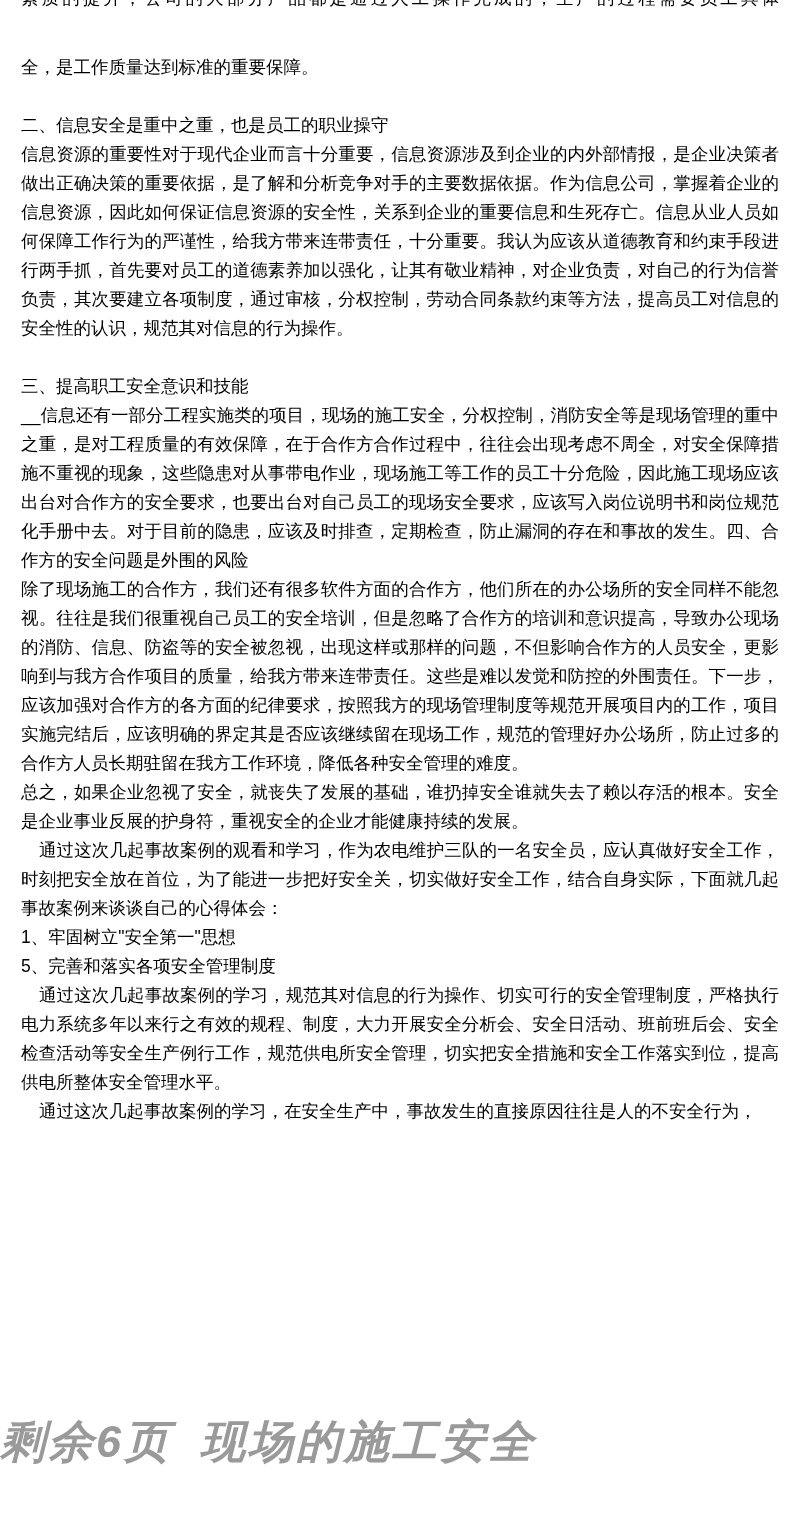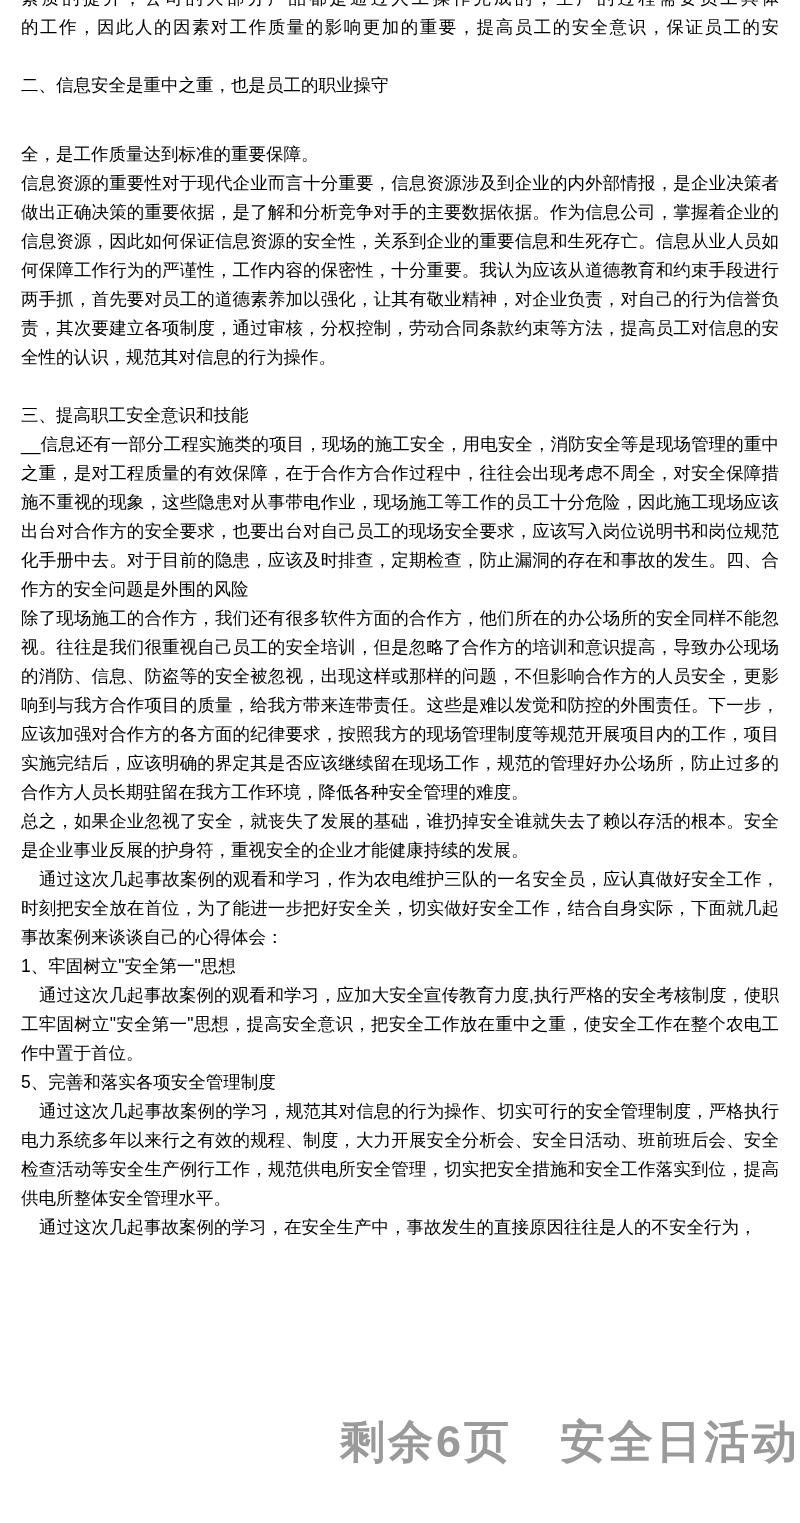--- a/index.html
+++ b/index.html
@@ -28,47 +28,46 @@
   .fill { text-align-last: justify; }
   .gap1 { margin-top: 29px; }
   .gap2 { margin-top: 40px; }
   .indent { text-indent: 18px; }
   #footer {
     position: absolute;
     left: 0;
     right: 0;
     top: 1412px;
     display: flex;
-    justify-content: flex-end;
+    justify-content: flex-start;
     align-items: baseline;
-    gap: 48px;
+    gap: 28px;
     font-weight: 700;
     font-size: 45px;
     color: #9a9a9a;
     letter-spacing: 3px;
     white-space: nowrap;
+    font-style: italic;
   }
 </style>
 </head>
 <body>
 
 <div id="doc">
     <div class="p fill">素质的提升，公司的大部分产品都是通过人工操作完成的，生产的过程需要员工具体</div>
-    <div class="p fill">的工作，因此人的因素对工作质量的影响更加的重要，提高员工的安全意识，保证员工的安</div>
+    <div class="p gap2">全，是工作质量达到标准的重要保障。</div>
     <div class="p gap1">二、信息安全是重中之重，也是员工的职业操守</div>
-    <div class="p gap2">全，是工作质量达到标准的重要保障。</div>
-    <div class="p">信息资源的重要性对于现代企业而言十分重要，信息资源涉及到企业的内外部情报，是企业决策者做出正确决策的重要依据，是了解和分析竞争对手的主要数据依据。作为信息公司，掌握着企业的信息资源，因此如何保证信息资源的安全性，关系到企业的重要信息和生死存亡。信息从业人员如何保障工作行为的严谨性，工作内容的保密性，十分重要。我认为应该从道德教育和约束手段进行两手抓，首先要对员工的道德素养加以强化，让其有敬业精神，对企业负责，对自己的行为信誉负责，其次要建立各项制度，通过审核，分权控制，劳动合同条款约束等方法，提高员工对信息的安全性的认识，规范其对信息的行为操作。</div>
+    <div class="p">信息资源的重要性对于现代企业而言十分重要，信息资源涉及到企业的内外部情报，是企业决策者做出正确决策的重要依据，是了解和分析竞争对手的主要数据依据。作为信息公司，掌握着企业的信息资源，因此如何保证信息资源的安全性，关系到企业的重要信息和生死存亡。信息从业人员如何保障工作行为的严谨性，给我方带来连带责任，十分重要。我认为应该从道德教育和约束手段进行两手抓，首先要对员工的道德素养加以强化，让其有敬业精神，对企业负责，对自己的行为信誉负责，其次要建立各项制度，通过审核，分权控制，劳动合同条款约束等方法，提高员工对信息的安全性的认识，规范其对信息的行为操作。</div>
     <div class="p gap1">三、提高职工安全意识和技能</div>
-    <div class="p">__信息还有一部分工程实施类的项目，现场的施工安全，用电安全，消防安全等是现场管理的重中之重，是对工程质量的有效保障，在于合作方合作过程中，往往会出现考虑不周全，对安全保障措施不重视的现象，这些隐患对从事带电作业，现场施工等工作的员工十分危险，因此施工现场应该出台对合作方的安全要求，也要出台对自己员工的现场安全要求，应该写入岗位说明书和岗位规范化手册中去。对于目前的隐患，应该及时排查，定期检查，防止漏洞的存在和事故的发生。四、合作方的安全问题是外围的风险</div>
+    <div class="p">__信息还有一部分工程实施类的项目，现场的施工安全，分权控制，消防安全等是现场管理的重中之重，是对工程质量的有效保障，在于合作方合作过程中，往往会出现考虑不周全，对安全保障措施不重视的现象，这些隐患对从事带电作业，现场施工等工作的员工十分危险，因此施工现场应该出台对合作方的安全要求，也要出台对自己员工的现场安全要求，应该写入岗位说明书和岗位规范化手册中去。对于目前的隐患，应该及时排查，定期检查，防止漏洞的存在和事故的发生。四、合作方的安全问题是外围的风险</div>
     <div class="p">除了现场施工的合作方，我们还有很多软件方面的合作方，他们所在的办公场所的安全同样不能忽视。往往是我们很重视自己员工的安全培训，但是忽略了合作方的培训和意识提高，导致办公现场的消防、信息、防盗等的安全被忽视，出现这样或那样的问题，不但影响合作方的人员安全，更影响到与我方合作项目的质量，给我方带来连带责任。这些是难以发觉和防控的外围责任。下一步，应该加强对合作方的各方面的纪律要求，按照我方的现场管理制度等规范开展项目内的工作，项目实施完结后，应该明确的界定其是否应该继续留在现场工作，规范的管理好办公场所，防止过多的合作方人员长期驻留在我方工作环境，降低各种安全管理的难度。</div>
     <div class="p">总之，如果企业忽视了安全，就丧失了发展的基础，谁扔掉安全谁就失去了赖以存活的根本。安全是企业事业反展的护身符，重视安全的企业才能健康持续的发展。</div>
     <div class="p indent">通过这次几起事故案例的观看和学习，作为农电维护三队的一名安全员，应认真做好安全工作，时刻把安全放在首位，为了能进一步把好安全关，切实做好安全工作，结合自身实际，下面就几起事故案例来谈谈自己的心得体会：</div>
     <div class="p">1、牢固树立"安全第一"思想</div>
-    <div class="p indent">通过这次几起事故案例的观看和学习，应加大安全宣传教育力度,执行严格的安全考核制度，使职工牢固树立"安全第一"思想，提高安全意识，把安全工作放在重中之重，使安全工作在整个农电工作中置于首位。</div>
     <div class="p">5、完善和落实各项安全管理制度</div>
     <div class="p indent">通过这次几起事故案例的学习，规范其对信息的行为操作、切实可行的安全管理制度，严格执行电力系统多年以来行之有效的规程、制度，大力开展安全分析会、安全日活动、班前班后会、安全检查活动等安全生产例行工作，规范供电所安全管理，切实把安全措施和安全工作落实到位，提高供电所整体安全管理水平。</div>
     <div class="p indent">通过这次几起事故案例的学习，在安全生产中，事故发生的直接原因往往是人的不安全行为，</div>
   </div>
 
 <div id="footer">
   <span>剩余6页</span>
-  <span>安全日活动</span>
+  <span>现场的施工安全</span>
 </div>
 
 </body></html>

